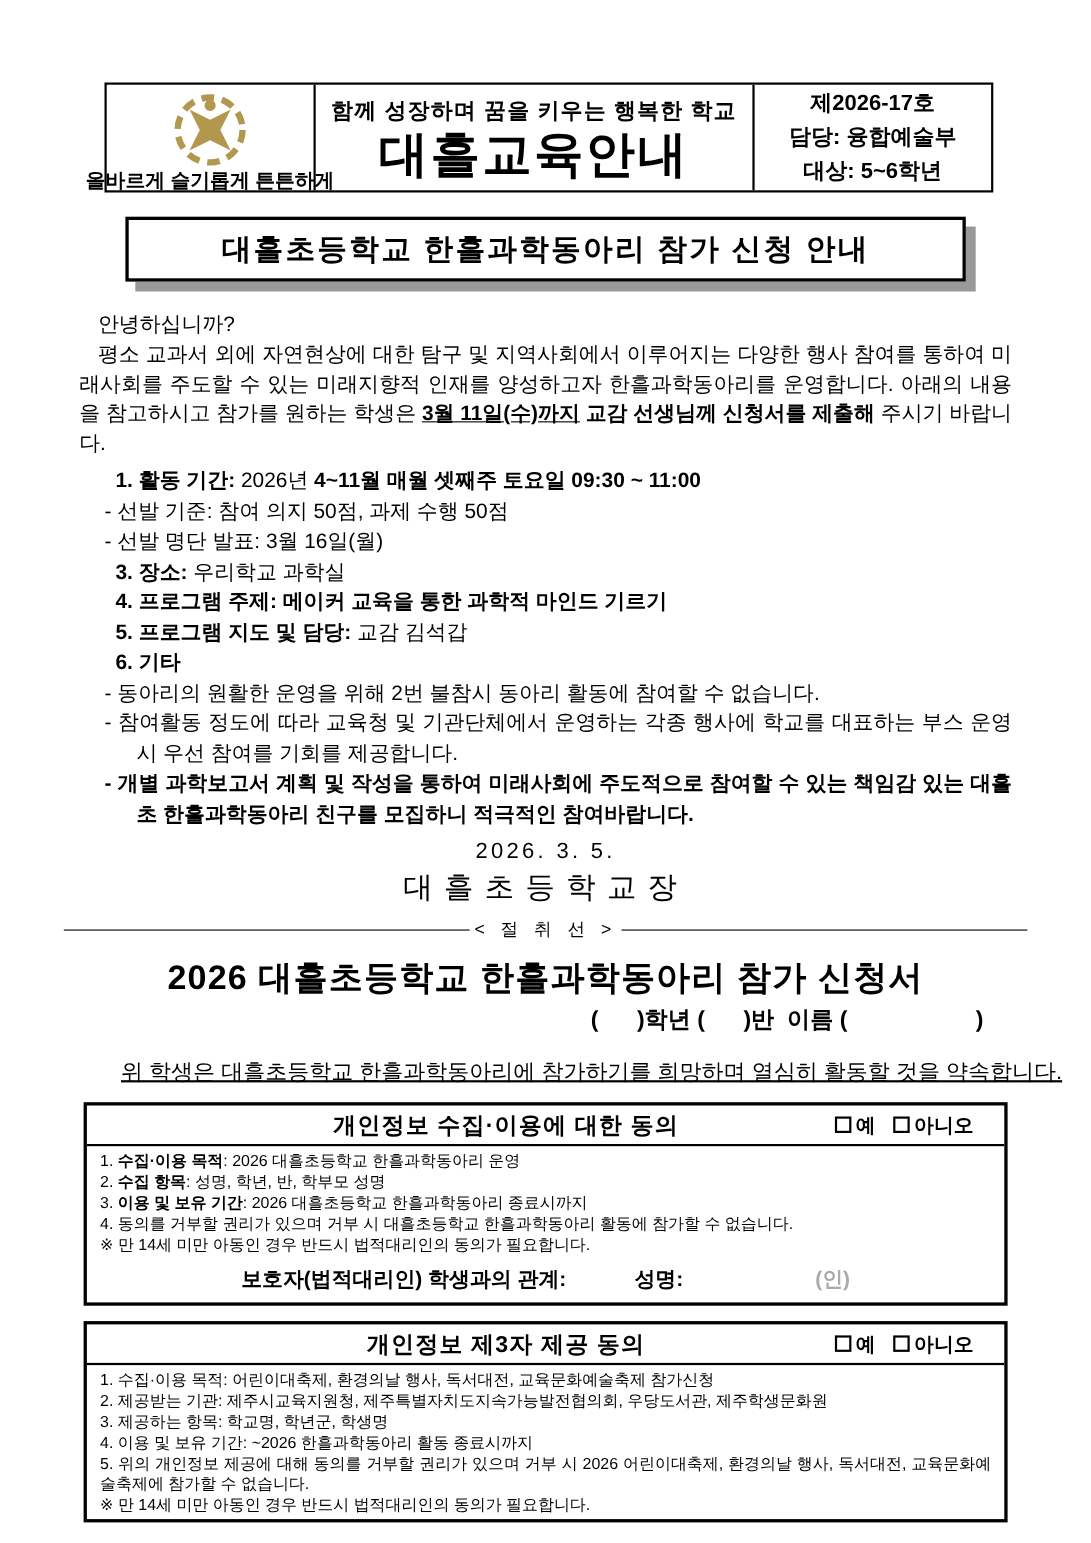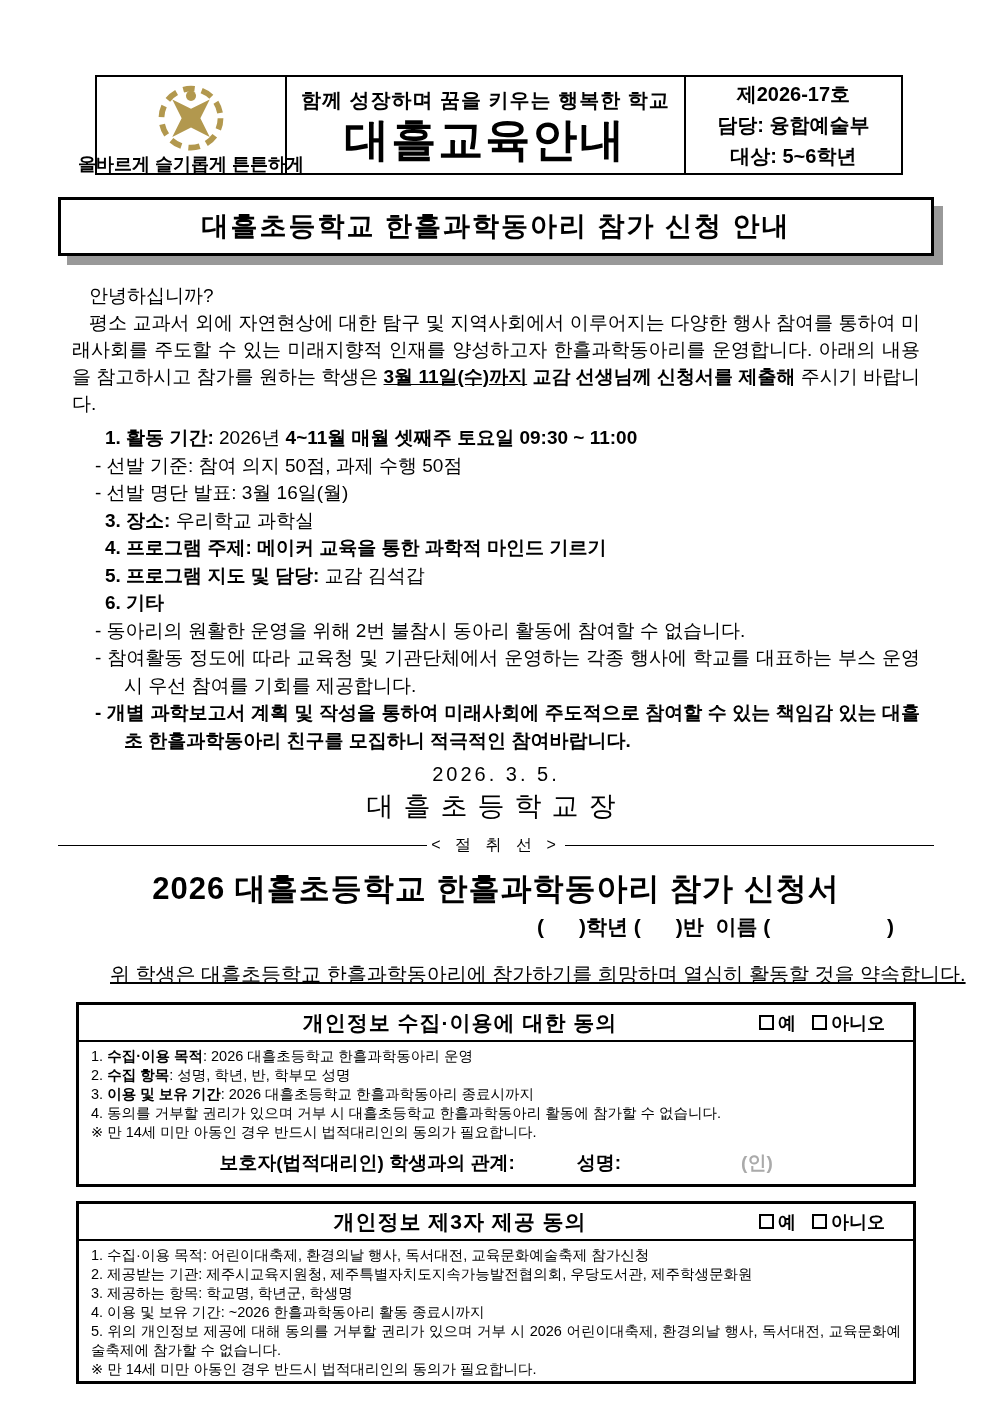--- a/index.html
+++ b/index.html
@@ -31,21 +31,21 @@
   }
   .slogan { font-size: 20px; font-weight: bold; letter-spacing: 1px; }
   .news-title { font-size: 45px; font-weight: 900; letter-spacing: 2px; line-height: 1.05; }
   .mh-right {
     width: 216px; display: flex; flex-direction: column; justify-content: center;
     text-align: center; font-size: 20px; font-weight: bold; line-height: 31px;
   }
 
   
   .title-box {
-    margin: 22px auto 0; width: 876px;
+    margin: 22px auto 0; width: 764px;
     border: 3px solid #000; background: #fff;
     box-shadow: 9px 9px 0 #999999;
     text-align: center; padding: 8px 0 9px;
     font-size: 27px; font-weight: bold; letter-spacing: 2px;
     position: relative; z-index: 1;
   }
 
   
   .content { margin: 26px 72px 0; font-size: 19px; line-height: 27px; }
   .greeting { padding-left: 17px; }

